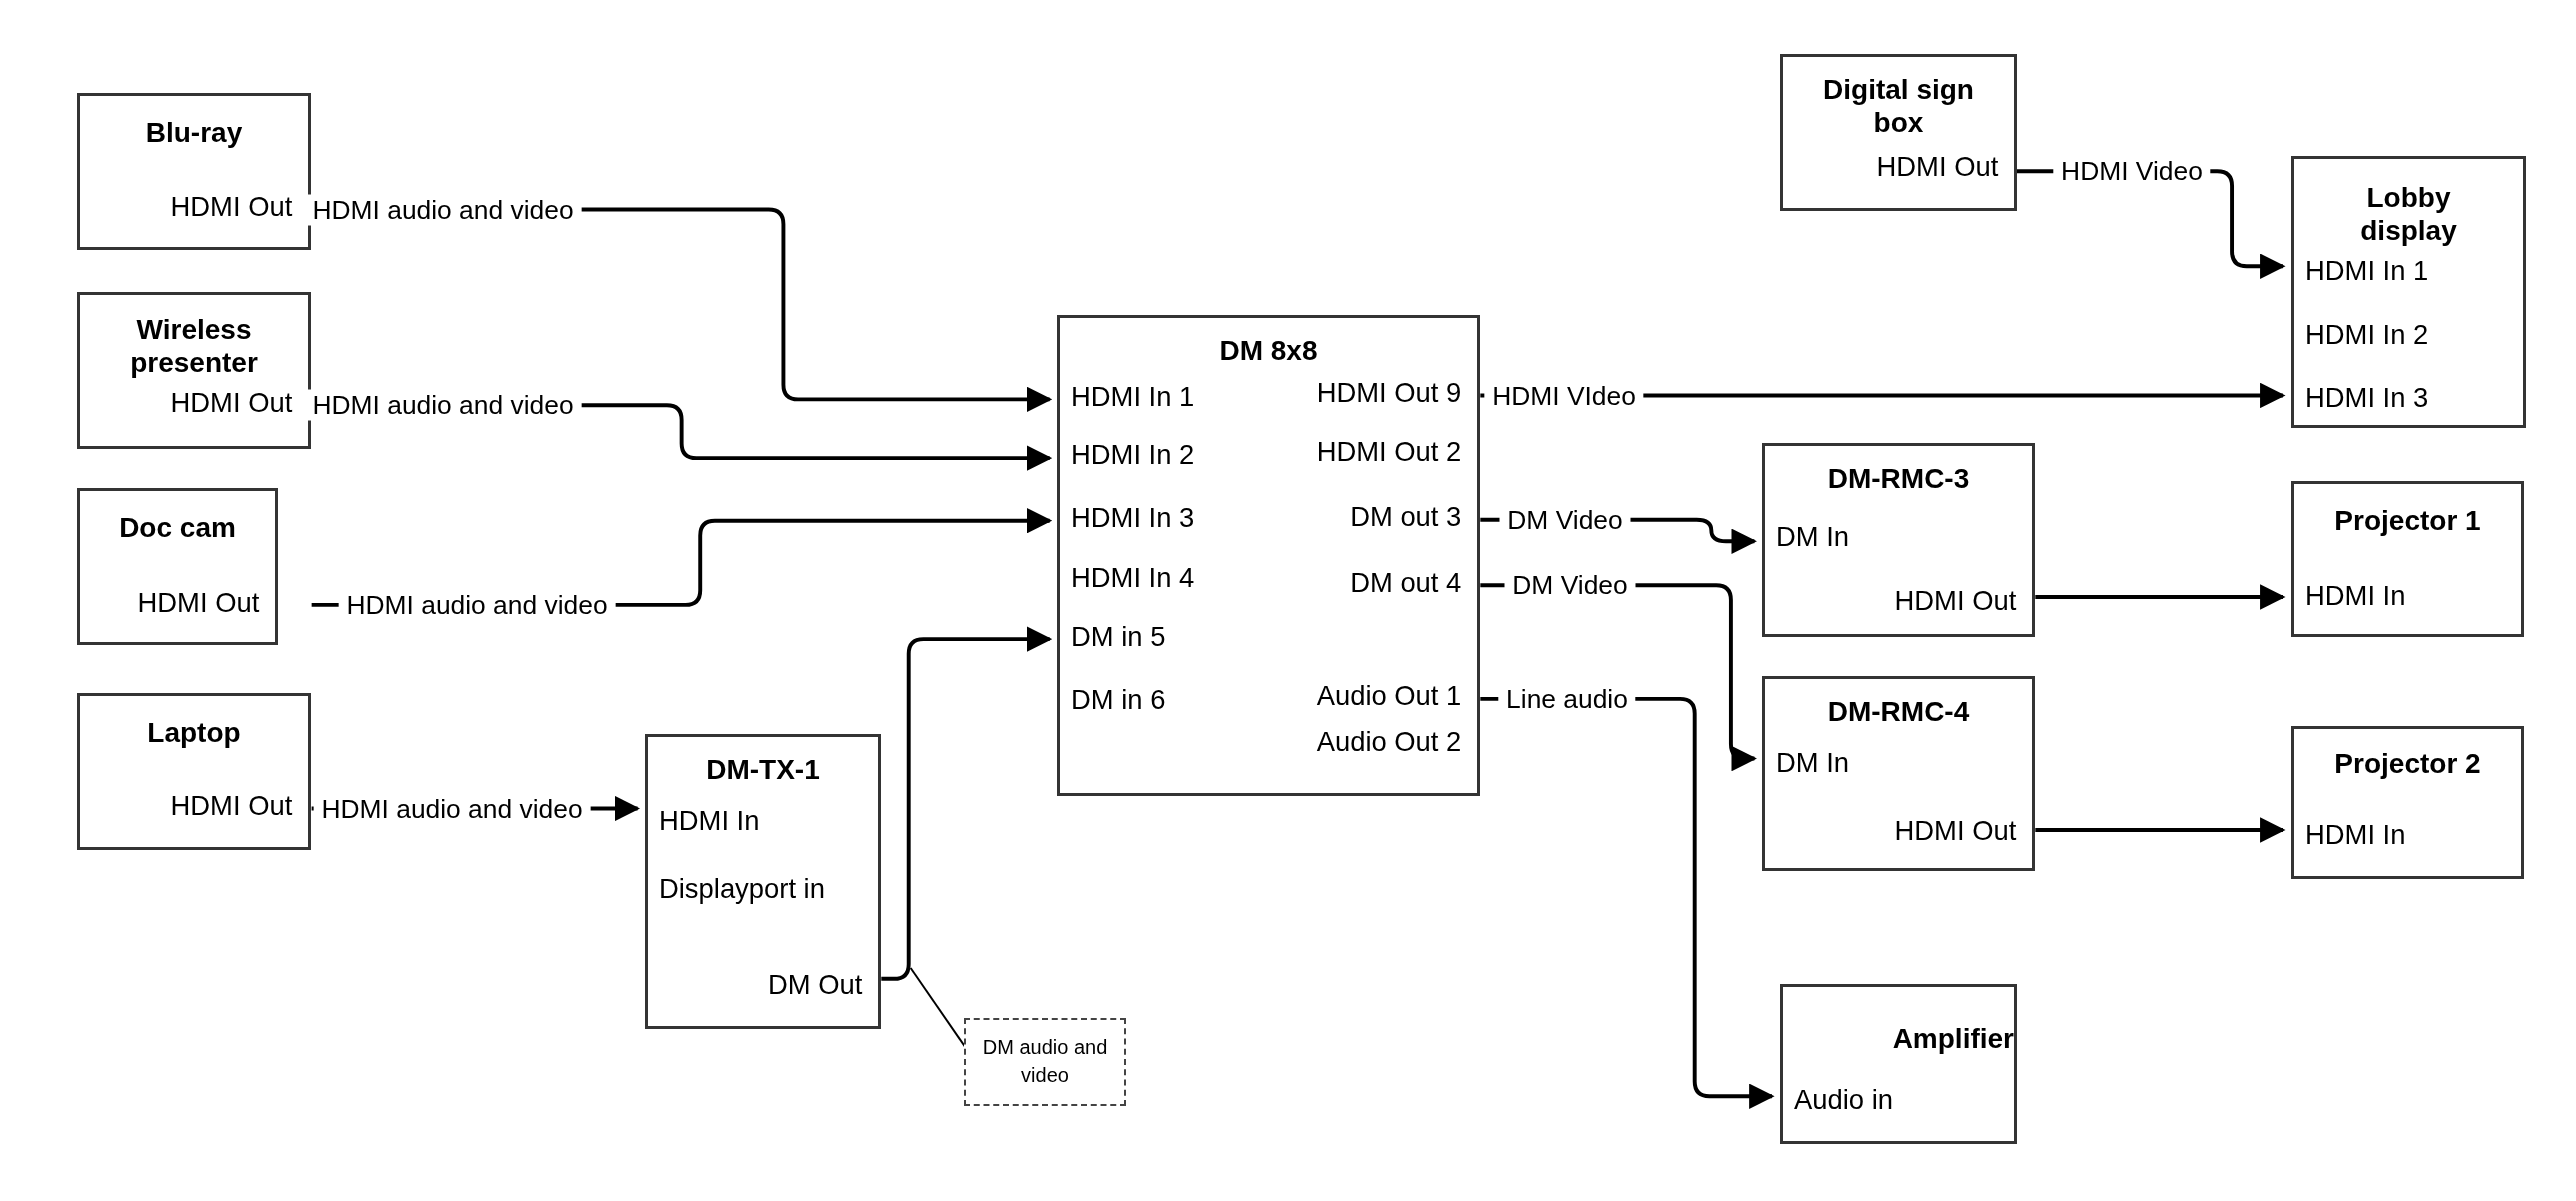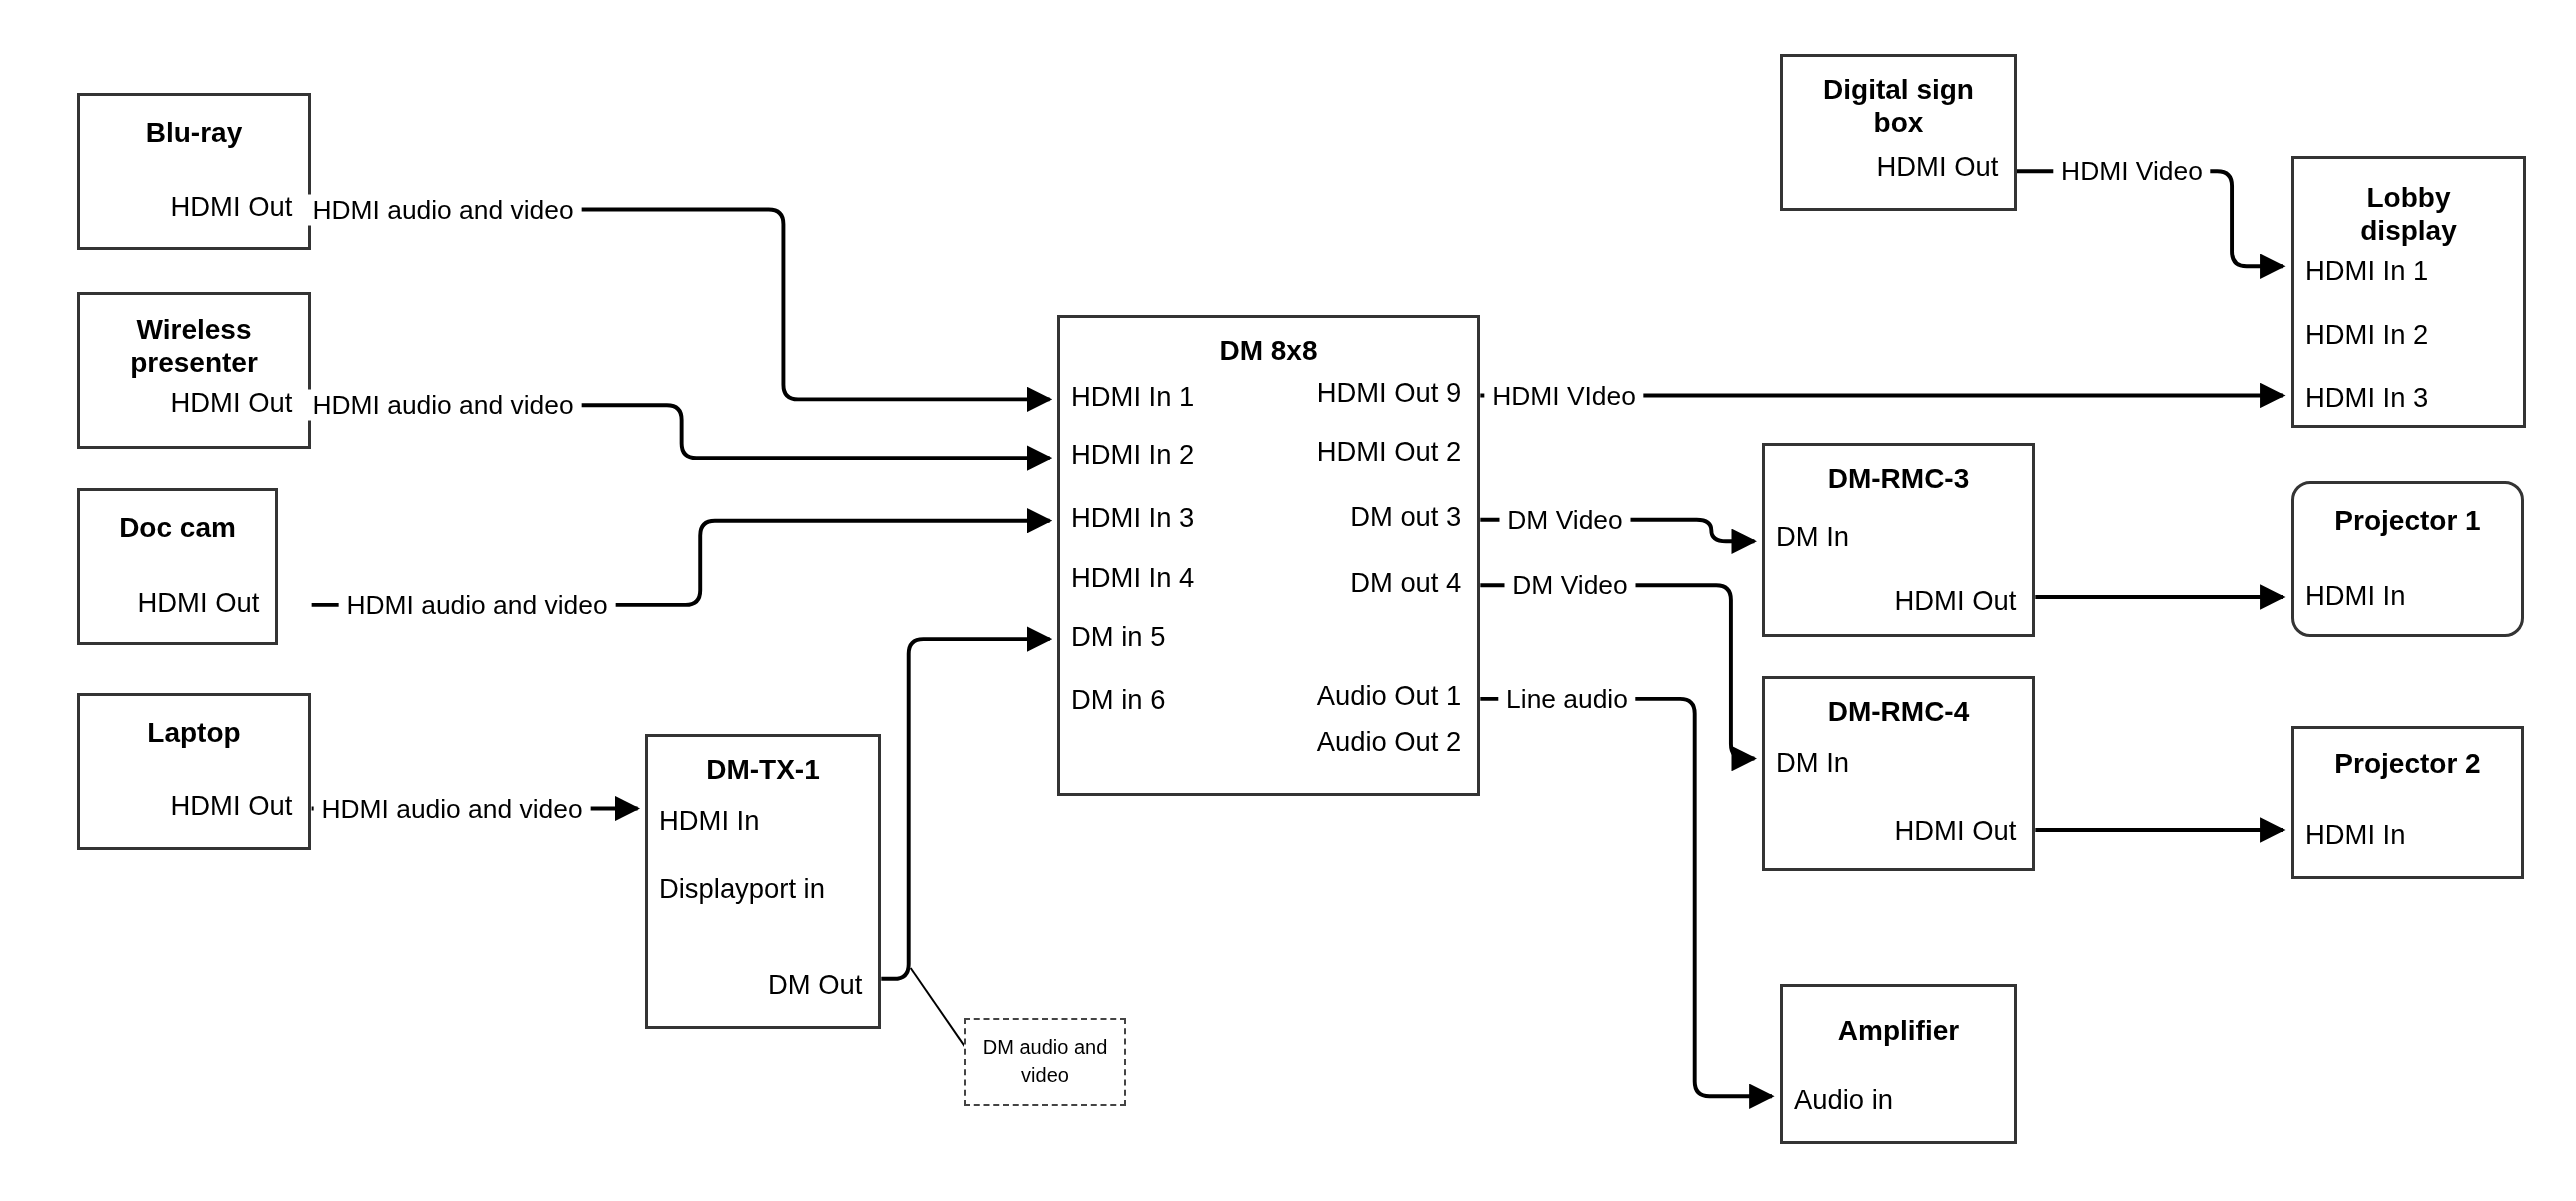--- a/index.html
+++ b/index.html
@@ -121,32 +121,32 @@
     <div class="port pl" style="top:76px;">DM In</div>
     <div class="port pr" style="top:140px;">HDMI Out</div>
   </div>
 
   <div class="node" style="left:1762px;top:676px;width:273px;height:195px;">
     <div class="title" style="top:15.7px;"><span>DM-RMC-4</span></div>
     <div class="port pl" style="top:69px;">DM In</div>
     <div class="port pr" style="top:137px;">HDMI Out</div>
   </div>
 
-  <div class="node" style="left:2291px;top:481px;width:233px;height:156px;border-radius:19px;">
+  <div class="node" style="left:2291px;top:481px;width:233px;height:156px;">
     <div class="title" style="top:19.6px;"><span>Projector 1</span></div>
     <div class="port pl" style="top:97px;">HDMI In</div>
   </div>
 
   <div class="node" style="left:2291px;top:726px;width:233px;height:153px;">
     <div class="title" style="top:17.6px;"><span>Projector 2</span></div>
     <div class="port pl" style="top:91px;">HDMI In</div>
   </div>
 
   <div class="node" style="left:1780px;top:984px;width:237px;height:160px;">
-    <div class="title" style="top:27px;"><span>Amplifier</span></div>
+    <div class="title" style="top:35px;text-align:right;"><span>Amplifier</span></div>
     <div class="port pl" style="top:98px;">Audio in</div>
   </div>
 
   <div class="edge-label" style="left:443px;top:210px;">HDMI audio and video</div>
   <div class="edge-label" style="left:443px;top:405px;">HDMI audio and video</div>
   <div class="edge-label" style="left:477px;top:605px;">HDMI audio and video</div>
   <div class="edge-label" style="left:452px;top:809px;">HDMI audio and video</div>
   <div class="edge-label" style="left:1564px;top:396px;">HDMI VIdeo</div>
   <div class="edge-label" style="left:2132px;top:171px;">HDMI Video</div>
   <div class="edge-label" style="left:1565px;top:520px;">DM Video</div>

